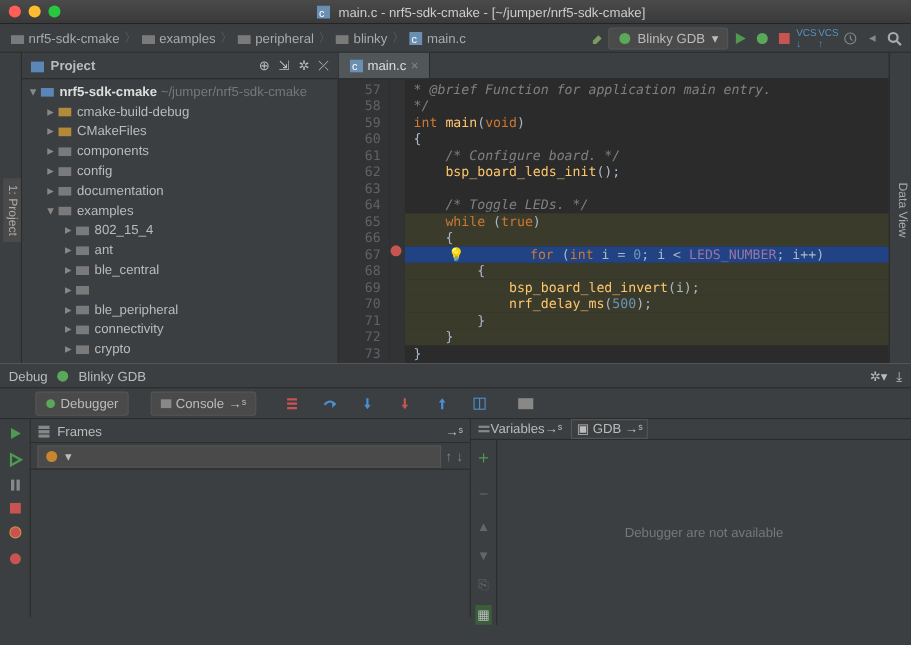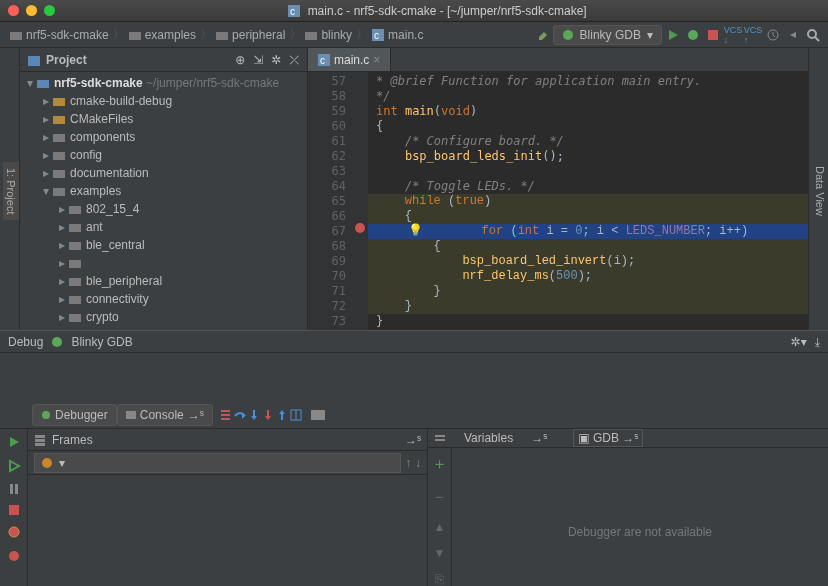--- a/index.html
+++ b/index.html
@@ -29,43 +29,43 @@
   .tree-row { display:flex; align-items:center; height:18px; padding-left:4px; cursor:pointer; white-space:nowrap;}
   .tree-arrow { width:12px; display:inline-block; color:#888; text-align:center; }
   .tree-icon { width:14px; height:14px; margin-right:4px; display:inline-flex; align-items:center; justify-content:center;}
   .editor-area { flex:1; display:flex; flex-direction:column; background:#2b2b2b; }
   .editor-tabs { height:24px; background:#3c3f41; display:flex; border-bottom:1px solid #2b2b2b;}
   .etab { background:#515658; padding:2px 10px; display:flex; align-items:center; gap:4px; color:#ddd; border-right:1px solid #2b2b2b;}
   .code-area { flex:1; display:flex; font-family: Menlo, Consolas, monospace; font-size:12px; overflow:hidden; position:relative;}
   .line-gutter { width:46px; text-align:right; color:#606366; padding:2px 8px 2px 2px; background:#313335; user-select:none;}
   .code-body { flex:1; padding:2px 0; position:relative; white-space:pre; }
   .code-line { height:15px; line-height:15px; padding-left:8px;}
-  .hl-block { background:#3b3b2b;font-family:Liberation Mono, monospace; }
+  .hl-block { background:#3b3b2b; }
   .hl-line  { background:#214283;padding-left:40px; }
   .k-orange { color:#cc7832; }
   .k-comment{ color:#808080; font-style:italic;}
   .k-func   { color:#ffc66d; }
   .k-num    { color:#6897bb; }
   .k-const  { color:#9876aa; }
   .k-paren  { color:#a9b7c6; }
   .k-plain  { color:#a9b7c6; }
   .marker-gutter { width:14px; background:#313335; }
   .debug-panel { border-top:1px solid #555; background:#3c3f41; }
   .debug-header { height:22px; display:flex; align-items:center; padding:0 8px; gap:8px; border-bottom:1px solid #2b2b2b;}
-  .debug-toolbar { height:28px; display:flex; align-items:center; padding:0 0 0 32px; gap:0; border-bottom:1px solid #2b2b2b;margin-top:48px;}
+  .debug-toolbar { height:28px; display:flex; align-items:center; padding:0 0 0 32px; gap:20px; border-bottom:1px solid #2b2b2b;}
   .dt-tab { background:#4a4a4a; padding:3px 8px; border:1px solid #555; border-radius:3px; display:flex; align-items:center; gap:4px;}
   .debug-body { display:flex; height:180px; }
   .debug-left-icons { width:28px; display:flex; flex-direction:column; align-items:center; padding-top:6px; gap:10px; border-right:1px solid #2b2b2b;}
   .frames-panel { width:400px; border-right:1px solid #2b2b2b; display:flex; flex-direction:column;}
   .frames-header { height:22px; display:flex; align-items:center; padding:0 6px; background:#3c3f41; border-bottom:1px solid #2b2b2b; gap:6px;}
   .thread-row { height:24px; background:#3c3f41; display:flex; align-items:center; padding:0 6px; border-bottom:1px solid #2b2b2b; gap:4px;}
   .thread-dd { flex:1; background:#4a4a4a; border:1px solid #555; padding:2px 6px; display:flex; align-items:center; gap:6px;}
   .stack-row { height:20px; background:#2f65ca; color:#fff; display:flex; align-items:center; padding:0 6px; gap:6px;}
   .vars-panel { flex:1; display:flex; flex-direction:column; }
-  .vars-header { height:22px; display:flex; align-items:center; padding:0 6px; gap:18px; border-bottom:1px solid #2b2b2b;}
+  .vars-header { height:22px; display:flex; align-items:center; padding:0 6px; gap:0; border-bottom:1px solid #2b2b2b;}
   .vars-body { flex:1; display:flex; }
   .vars-icons { width:24px; display:flex; flex-direction:column; align-items:center; padding-top:6px; gap:12px; border-right:1px solid #2b2b2b;}
   .vars-empty { flex:1; display:flex; align-items:center; justify-content:center; color:#777;}
   .sq-icon { width:14px; height:14px; }
   .ph-icons { display:flex; gap:8px;}
 </style>
 </head>
 <body>
 
 <div class="titlebar">

